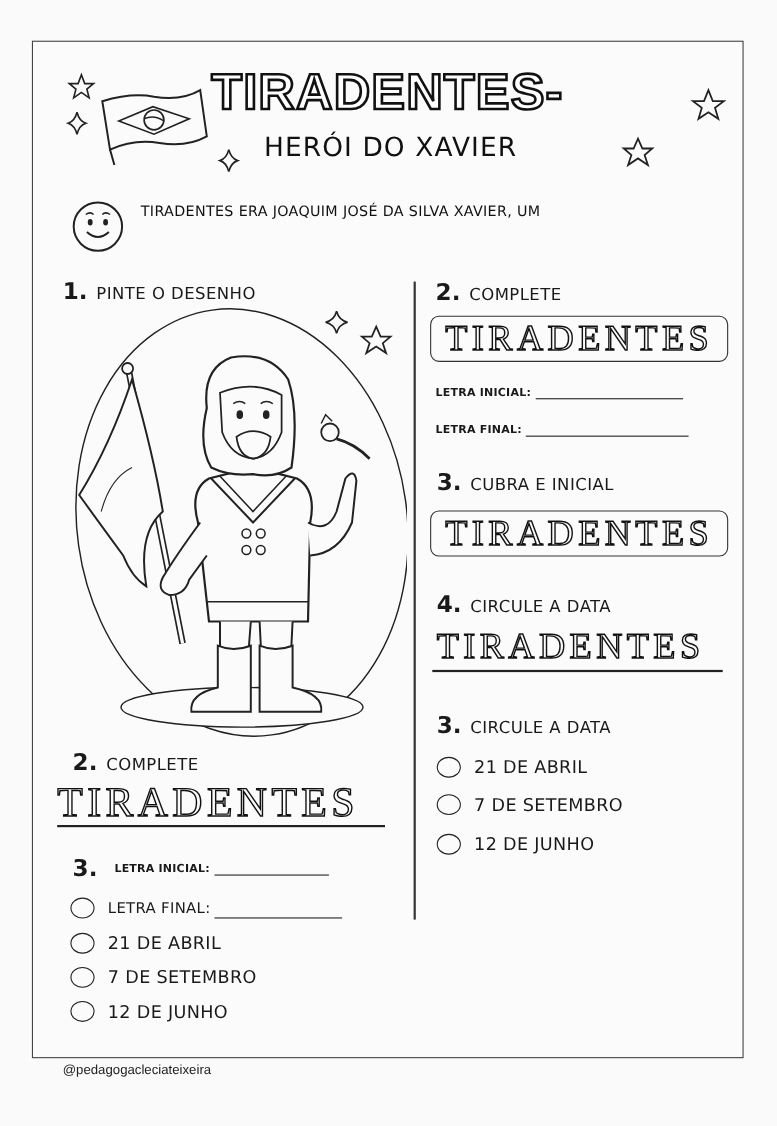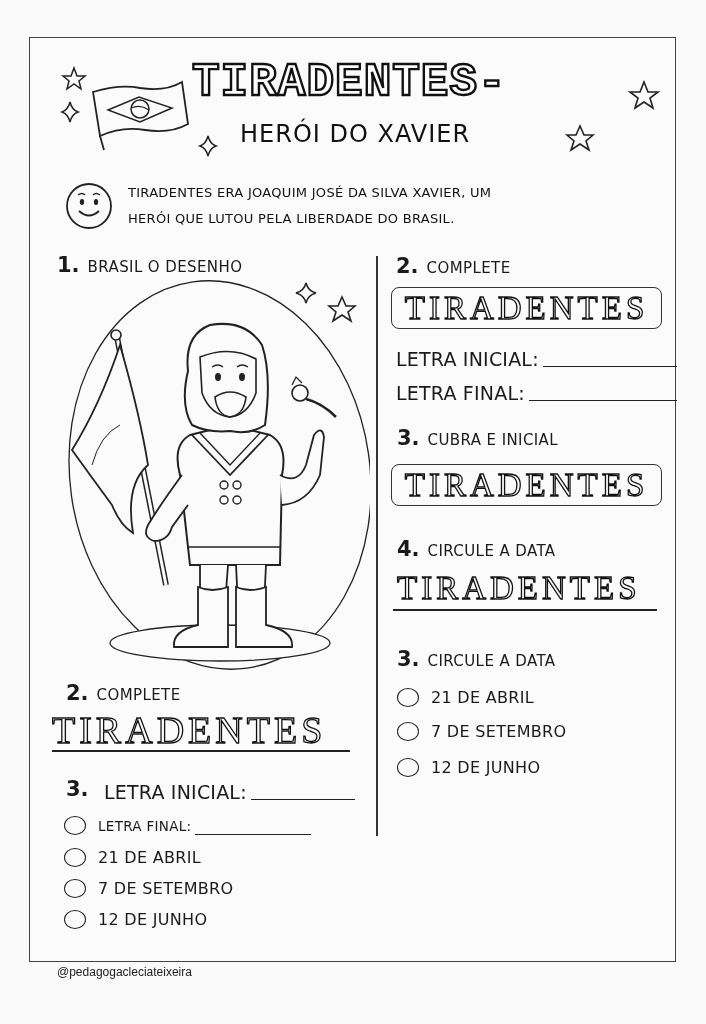--- a/index.html
+++ b/index.html
@@ -1,27 +1,27 @@
 <!DOCTYPE html>
 <html><head>
 <meta charset="utf-8">
 <style>
   html,body{margin:0;padding:0;}
   body{width:706px;height:1024px;background:#fafafa;position:relative;overflow:hidden;font-family:"DejaVu Sans",sans-serif;color:#1a1a1a;}
   .sheet{position:absolute;left:29px;top:37px;width:647px;height:925px;border:1.5px solid #444;background:#fbfbfb;box-sizing:border-box;}
   .abs{position:absolute;}
-  .title{position:absolute;left:192px;top:60px;font-family:Liberation Mono, monospace;font-weight:bold;font-size:46px;letter-spacing:1px;color:#fff;-webkit-text-stroke:2.4px #111;line-height:1;}
+  .title{position:absolute;left:192px;top:60px;font-family:Liberation Sans, sans-serif;font-weight:bold;font-size:46px;letter-spacing:1px;color:#fff;-webkit-text-stroke:2.4px #111;line-height:1;}
   .subtitle{position:absolute;left:240px;top:120px;font-size:24px;letter-spacing:1px;color:#111;}
   .intro{position:absolute;left:128px;top:180px;font-size:13px;line-height:26px;letter-spacing:0.3px;color:#111;}
   .sec-num{font-weight:bold;font-size:21px;margin-right:8px;}
   .sec-label{font-size:15px;letter-spacing:0.4px;}
   .heading{position:absolute;white-space:nowrap;display:flex;align-items:baseline;}
   .trace{font-family:Liberation Serif, serif;font-weight:normal;color:transparent;-webkit-text-stroke:1.3px #111;letter-spacing:4px;white-space:nowrap;line-height:1;}
   .trace-box{position:absolute;border:1.5px solid #333;border-radius:8px;display:flex;align-items:center;justify-content:center;box-sizing:border-box;}
-  .blank-row{position:absolute;display:flex;align-items:center;font-size:19px;white-space:nowrap;letter-spacing:0.2px;}
+  .blank-row{position:absolute;display:flex;align-items:flex-end;font-size:10px;white-space:nowrap;letter-spacing:0.2px;font-weight:bold;}
   .blank{border-bottom:1.5px solid #222;height:14px;margin-left:4px;}
   .opt{position:absolute;display:flex;align-items:center;font-size:16px;letter-spacing:0.3px;white-space:nowrap;text-align:center;}
   .circle{width:22px;height:19px;border:1.8px solid #222;border-radius:50%;margin-right:12px;box-sizing:border-box;}
   .divider{position:absolute;left:376px;top:256px;width:1.5px;height:580px;background:#333;}
   .footer{position:absolute;left:57px;top:965px;font-family:"Liberation Sans",sans-serif;font-size:12px;color:#222;}
   .underline{position:absolute;height:1.5px;background:#222;}
 </style>
 </head>
 <body>
 
@@ -54,26 +54,25 @@
 <svg class="abs" style="left:63px;top:180px" width="54" height="54">
   <circle cx="26" cy="26" r="22" fill="none" stroke="#222" stroke-width="1.8"></circle>
   <ellipse cx="19" cy="22" rx="2.2" ry="3" fill="#222"></ellipse>
   <ellipse cx="33" cy="22" rx="2.2" ry="3" fill="#222"></ellipse>
   <path d="M15,15 Q19,12 22,15" fill="none" stroke="#222" stroke-width="1.4"></path>
   <path d="M30,15 Q33,12 37,15" fill="none" stroke="#222" stroke-width="1.4"></path>
   <path d="M16,31 Q26,40 36,31" fill="none" stroke="#222" stroke-width="1.8"></path>
 </svg>
 <div class="intro">
   <div>TIRADENTES ERA JOAQUIM JOSÉ DA SILVA XAVIER, UM</div>
-  <div>HERÓI QUE LUTOU PELA LIBERDADE DO BRASIL.</div>
 </div>
 
 <div class="heading" style="left:57px;top:253px">
   <span class="sec-num">1.</span>
-  <span class="sec-label">BRASIL O DESENHO</span>
+  <span class="sec-label">PINTE O DESENHO</span>
 </div>
 
 <svg class="abs" style="left:60px;top:275px" width="310" height="400">
 
   <path d="M246,8 Q248,16 256,18 Q248,20 246,28 Q244,20 236,18 Q244,16 246,8Z" fill="none" stroke="#222" stroke-width="1.5"></path>
   <polygon points="282,22 286,31 295,31 288,37 291,46 282,40 273,46 276,37 269,31 278,31" fill="none" stroke="#222" stroke-width="1.6"></polygon>
 
   <ellipse cx="160" cy="200" rx="150" ry="195" fill="none" stroke="#222" stroke-width="1.3" transform="rotate(-8 160 200)"></ellipse>
   <ellipse cx="160" cy="368" rx="110" ry="18" fill="#fbfbfb" stroke="#222" stroke-width="1.3"></ellipse>
 

